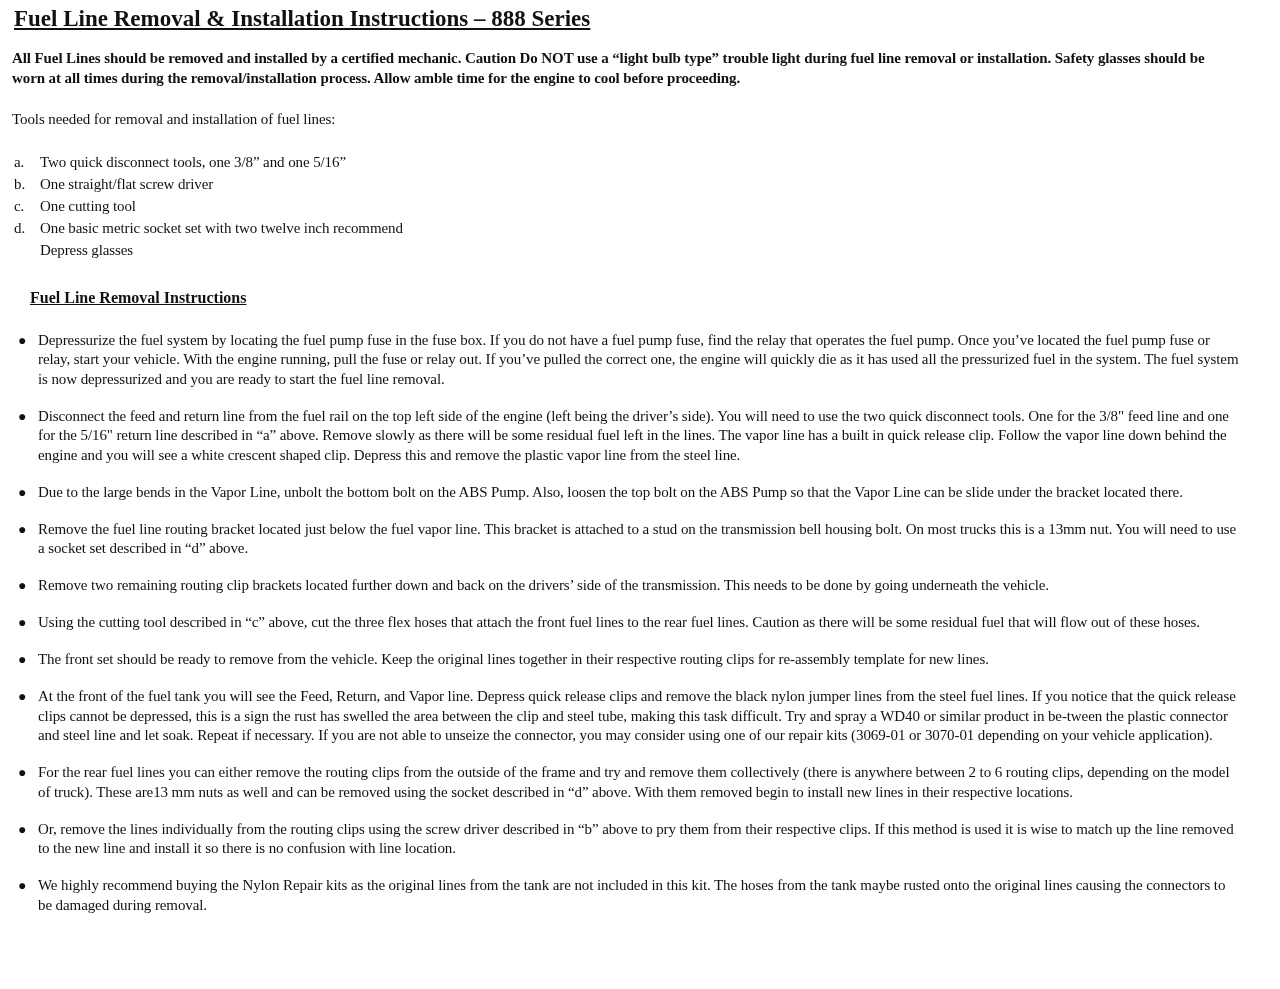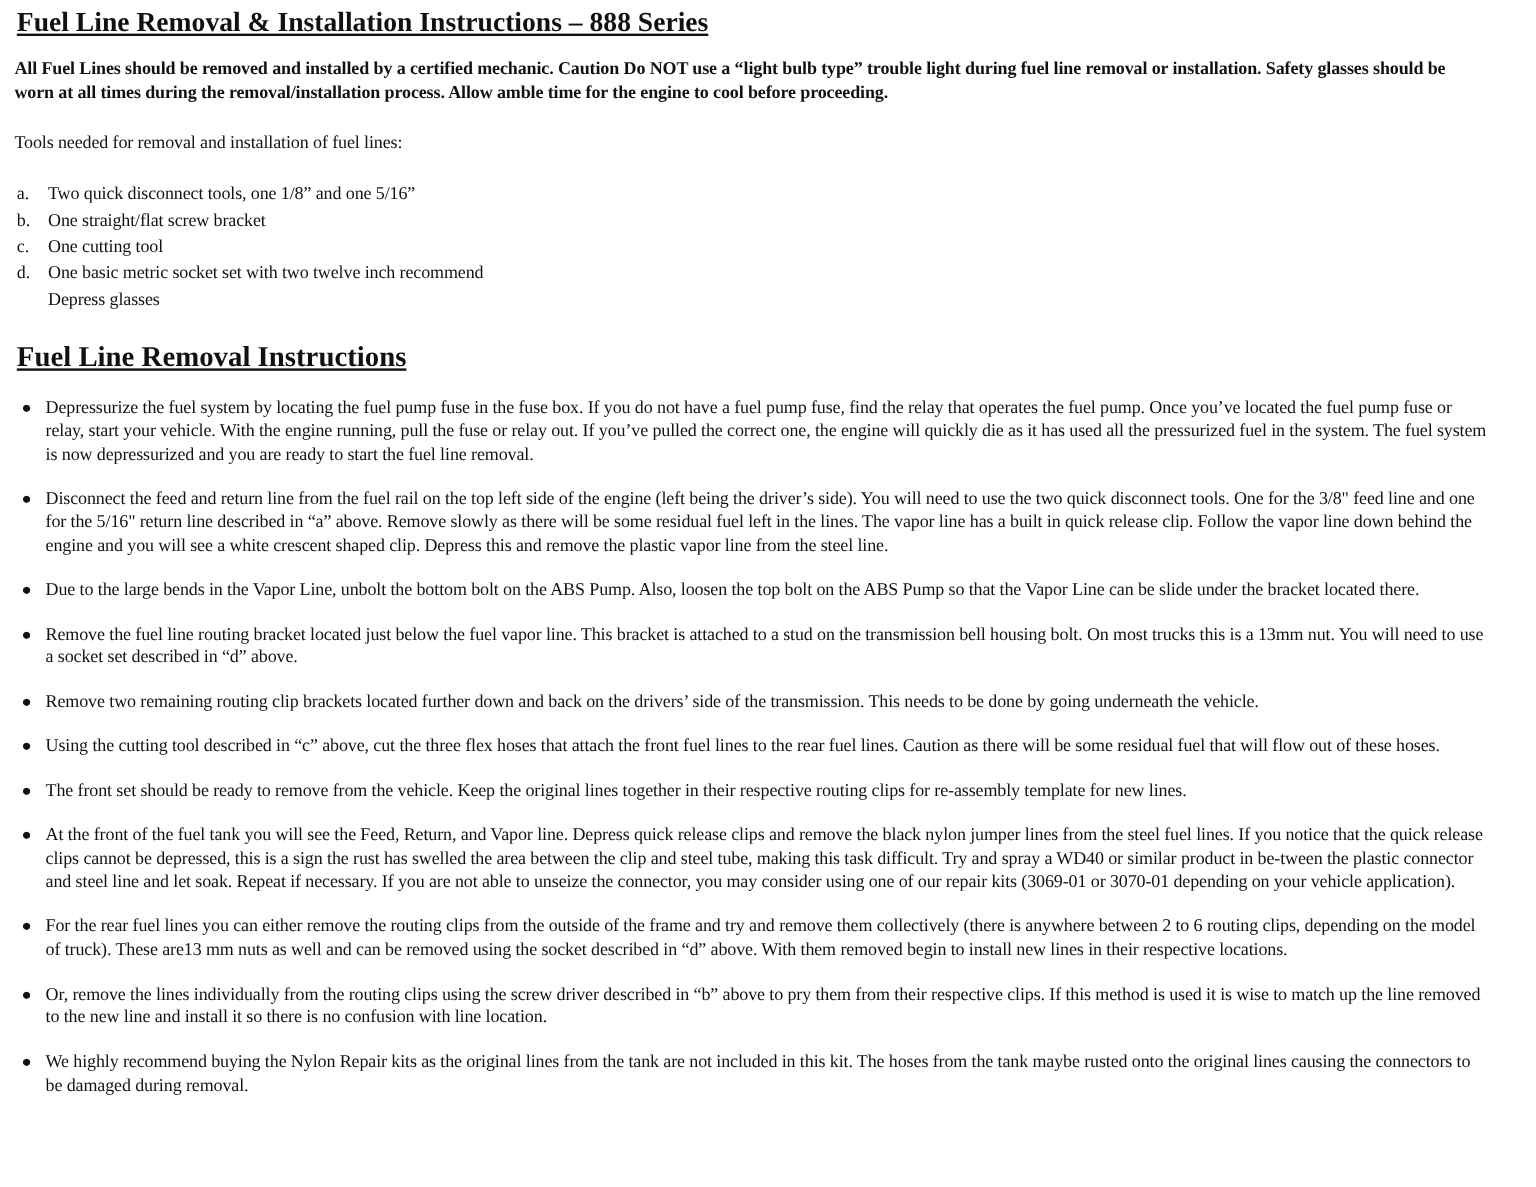--- a/index.html
+++ b/index.html
@@ -46,22 +46,22 @@
   }
   .tool-marker {
     flex: 0 0 28px;
     padding-left: 2px;
     box-sizing: border-box;
   }
   .tool-text {
     flex: 1 1 auto;
   }
   .section-heading {
-    margin: 25px 0 0 2px;
-    font-size: 24px;
+    margin: 25px 0 0 18px;
+    font-size: 16px;
     line-height: 24px;
     font-weight: bold;
     text-decoration: underline;
     letter-spacing: 0;
   }
   .steps-list {
     margin: 21px 0 0 0;
   }
   .step-item {
     display: flex;
@@ -85,26 +85,26 @@
 
   <h1 class="doc-title">Fuel Line Removal &amp; Installation Instructions – 888 Series</h1>
 
   <p class="intro">All Fuel Lines should be removed and installed by a certified mechanic. Caution Do NOT use a “light bulb type” trouble light during fuel line removal or installation. Safety glasses should be worn at all times during the removal/installation process. Allow amble time for the engine to cool before proceeding.</p>
 
   <p class="tools-heading">Tools needed for removal and installation of fuel lines:</p>
 
   <div class="tools-list">
     <div class="tool-item">
       <span class="tool-marker">a.</span>
-      <span class="tool-text">Two quick disconnect tools, one 1/8” and one 5/16”</span>
+      <span class="tool-text">Two quick disconnect tools, one 3/8” and one 5/16”</span>
     </div>
 
     <div class="tool-item">
       <span class="tool-marker">b.</span>
-      <span class="tool-text">One straight/flat screw bracket</span>
+      <span class="tool-text">One straight/flat screw driver</span>
     </div>
 
     <div class="tool-item">
       <span class="tool-marker">c.</span>
       <span class="tool-text">One cutting tool</span>
     </div>
 
     <div class="tool-item">
       <span class="tool-marker">d.</span>
       <span class="tool-text">One basic metric socket set with two twelve inch recommend</span>

